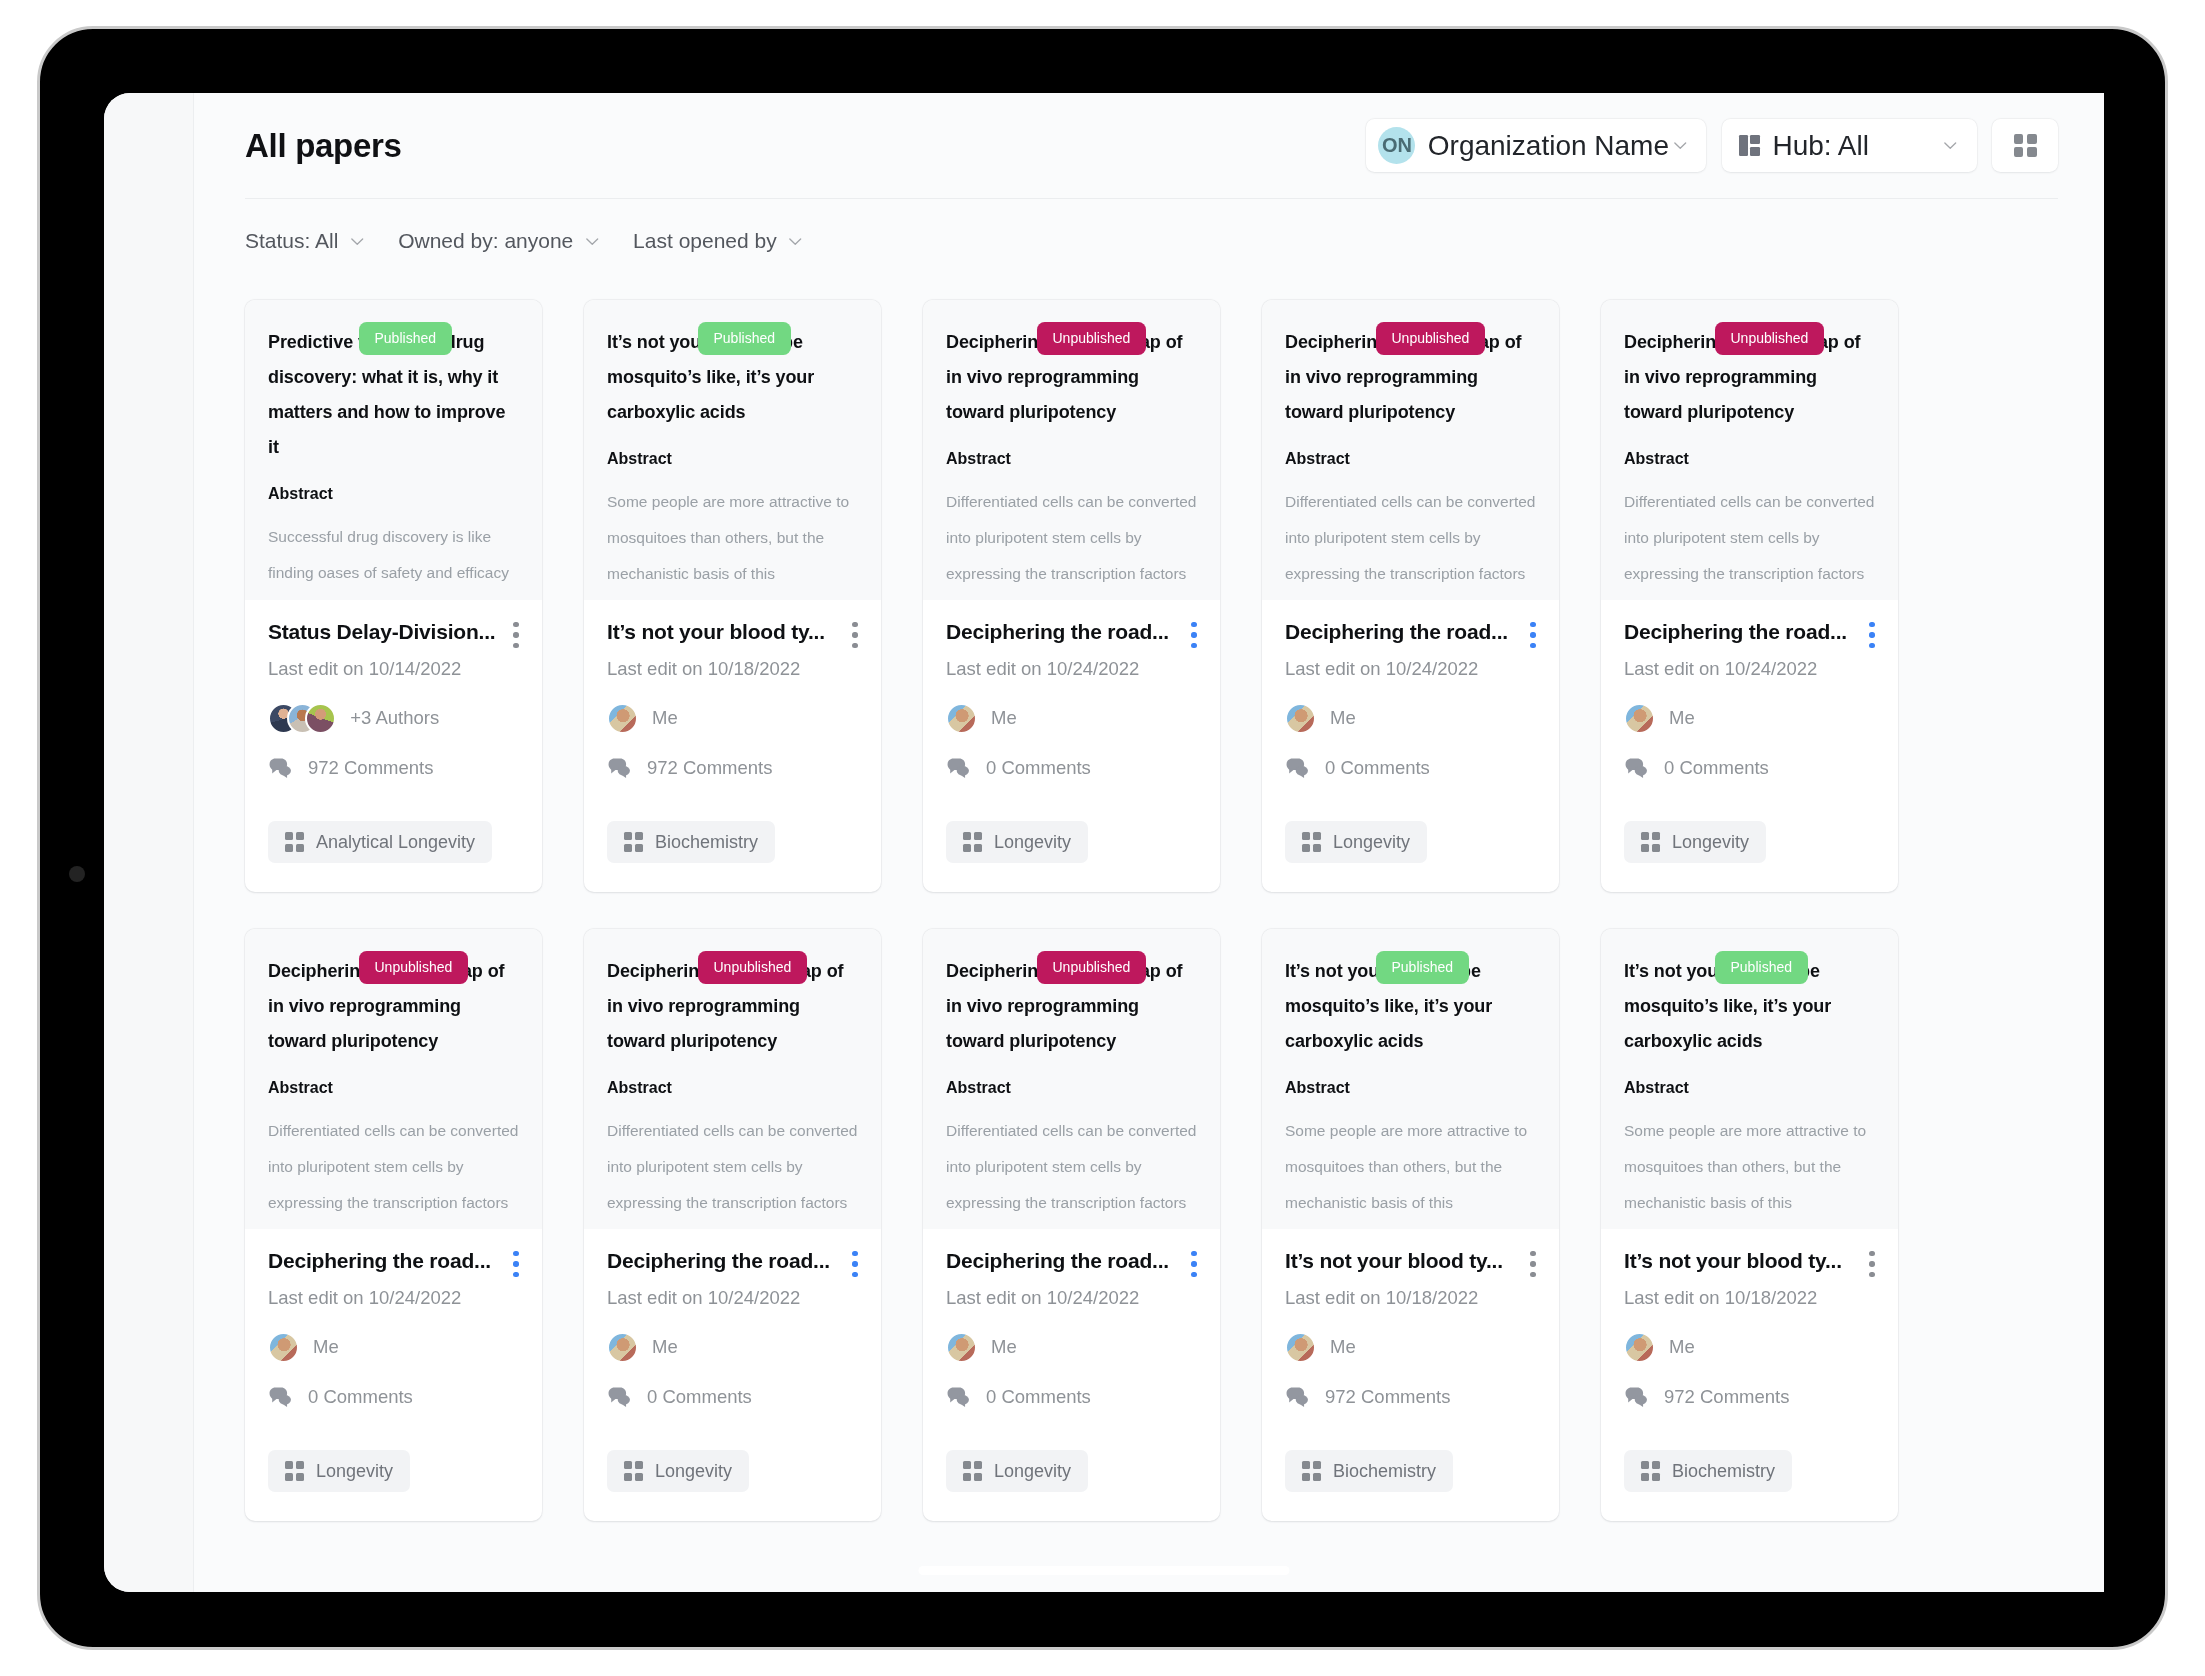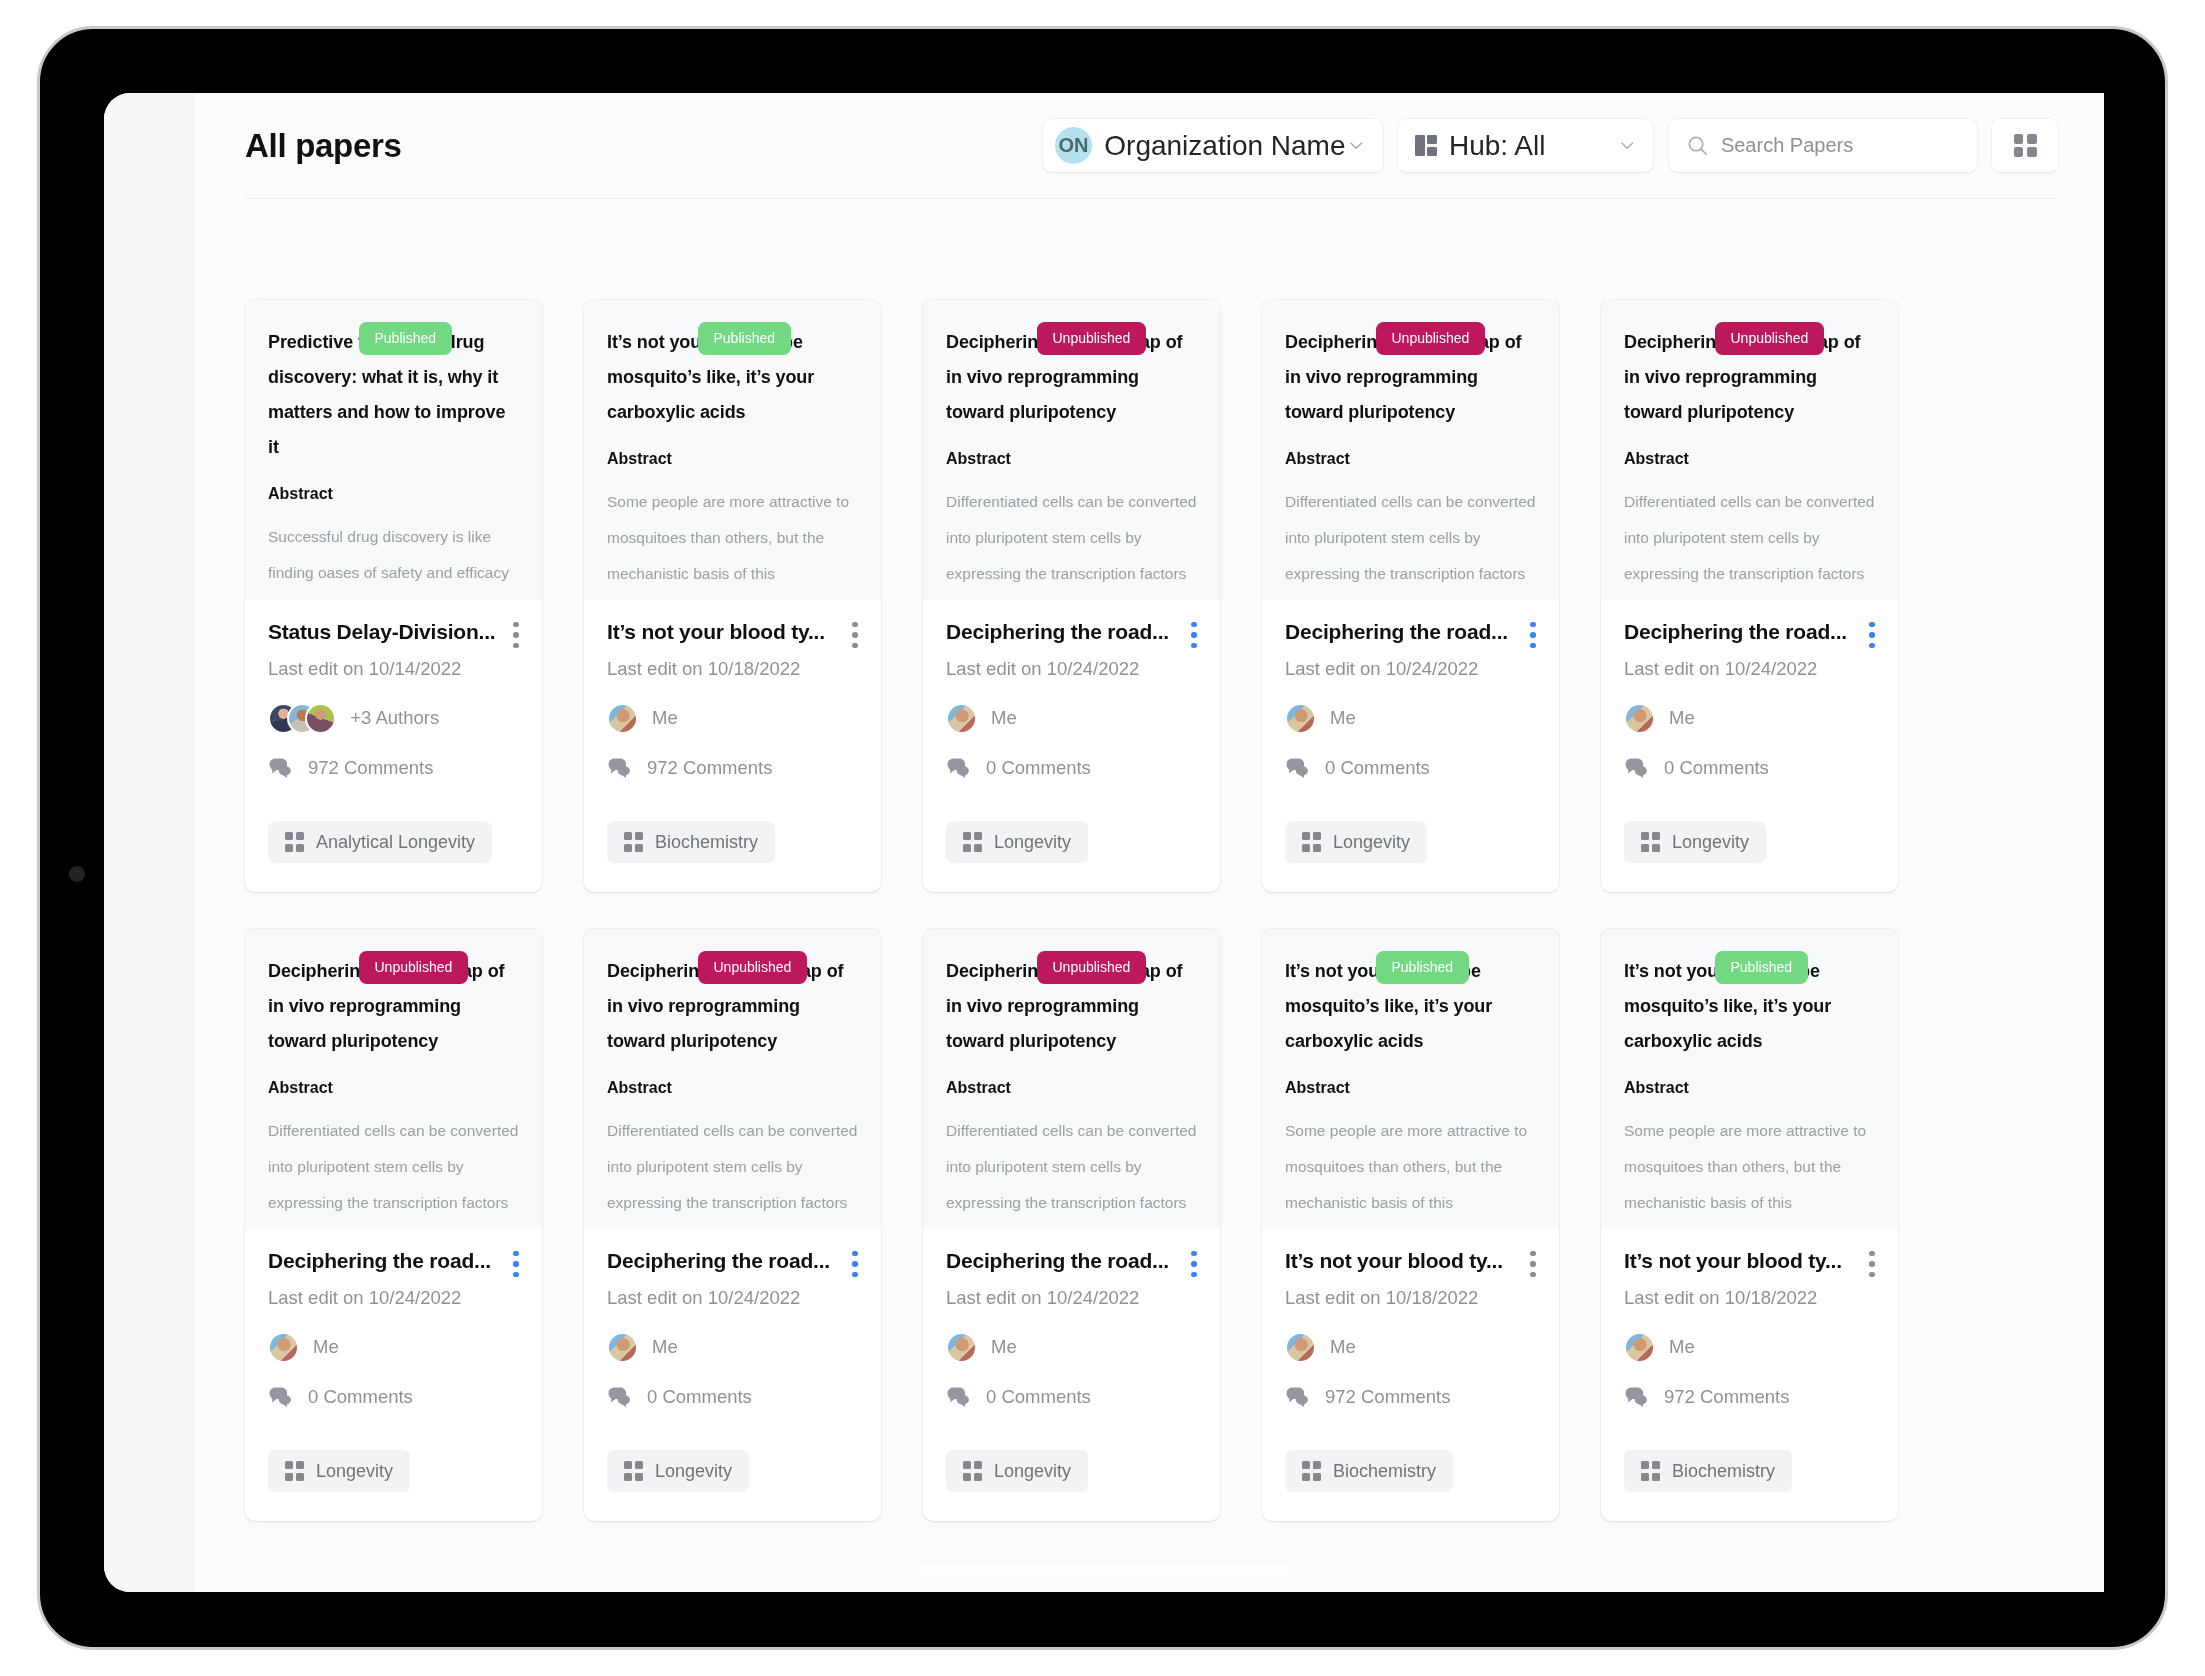--- a/index.html
+++ b/index.html
@@ -295,41 +295,54 @@
                 <i></i>
                 <i></i>
                 <i></i>
               </span>
             <span class="ctl-label">Hub: All</span>
             <svg class="chev" viewBox="0 0 24 24" fill="none">
               <path d="M5 9l7 7 7-7" stroke="#5b5f66" stroke-width="1.7" stroke-linecap="round" stroke-linejoin="round"></path>
             </svg>
           </div>
 
-          <div class="ctl" id="search-box">
-            <svg class="search-glyph" viewBox="0 0 24 24" fill="none">
-              <circle cx="10.5" cy="10.5" r="7" stroke="#4a4e55" stroke-width="1.7"></circle>
-              <path d="M15.8 15.8L21 21" stroke="#4a4e55" stroke-width="1.7" stroke-linecap="round"></path>
-            </svg>
-            <input id="search-input" type="text" placeholder="Search Papers" style="">
-          </div>
 
           <div class="ctl" id="view-toggle">
             <span class="view-glyph">
                 <i></i>
                 <i></i>
                 <i></i>
                 <i></i>
               </span>
           </div>
 
         </div>
       </div>
       <div id="header-rule"></div>
 
+      <div id="filter-bar">
+        <div class="filter">
+          <span>Status: All</span>
+          <svg class="chev" viewBox="0 0 24 24" fill="none">
+            <path d="M5 9l7 7 7-7" stroke="#6b6f76" stroke-width="1.7" stroke-linecap="round" stroke-linejoin="round"></path>
+          </svg>
+        </div>
+        <div class="filter">
+          <span>Owned by: anyone</span>
+          <svg class="chev" viewBox="0 0 24 24" fill="none">
+            <path d="M5 9l7 7 7-7" stroke="#6b6f76" stroke-width="1.7" stroke-linecap="round" stroke-linejoin="round"></path>
+          </svg>
+        </div>
+        <div class="filter">
+          <span>Last opened by</span>
+          <svg class="chev" viewBox="0 0 24 24" fill="none">
+            <path d="M5 9l7 7 7-7" stroke="#6b6f76" stroke-width="1.7" stroke-linecap="round" stroke-linejoin="round"></path>
+          </svg>
+        </div>
+      </div>
 
       <div id="card-grid">
           <div class="paper-card">
             <div class="card-preview">
               <div class="prev-title">Predictive validity in drug discovery: what it is, why it matters and how to improve it</div>
               <div class="prev-abs-head">Abstract</div>
               <div class="prev-abs-body">Successful drug discovery is like finding oases of safety and efficacy in chemical and biological deserts. Screens in disease models, and other</div>
               <div class="badge published">Published</div>
             </div>
             <div class="card-body">

